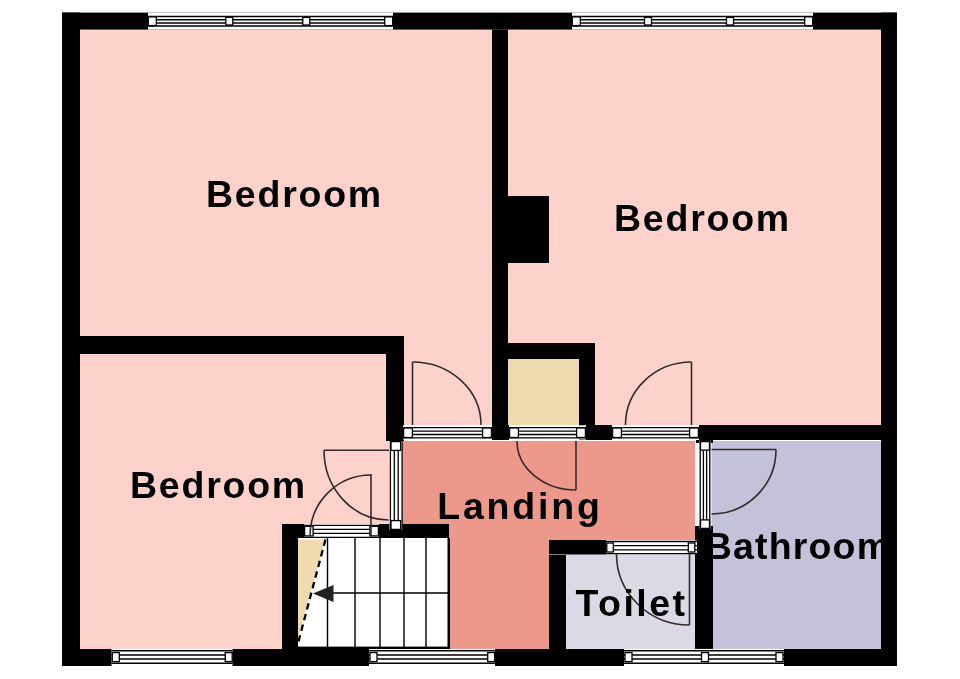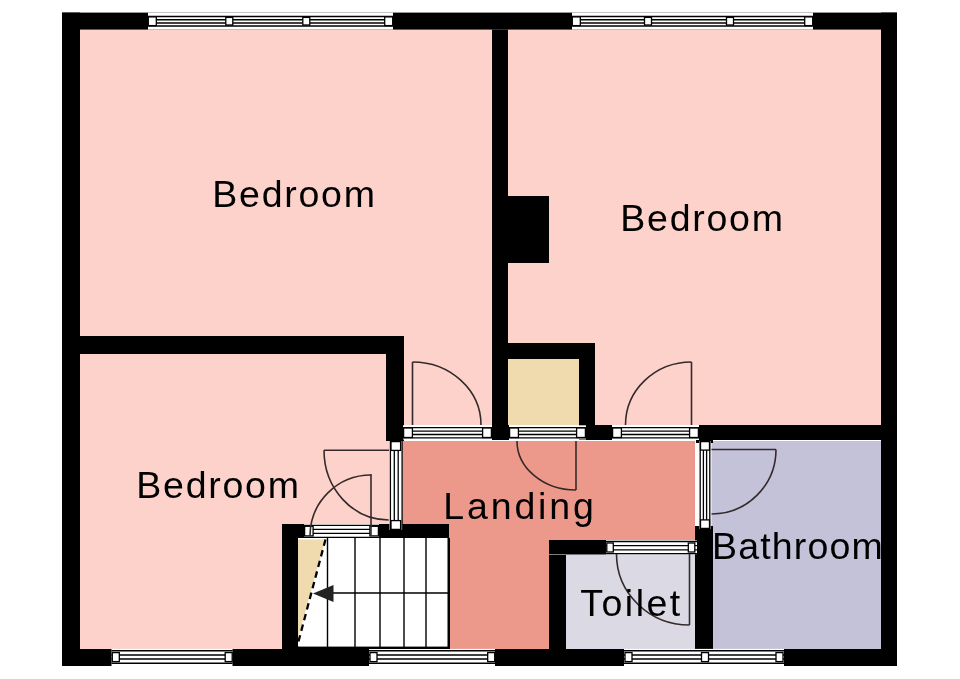--- a/index.html
+++ b/index.html
@@ -1,16 +1,16 @@
 <!DOCTYPE html>
 <html><head>
 <meta charset="utf-8">
 <style>
   html,body{margin:0;padding:0;background:#ffffff;}
-  #plan{position:relative;width:816px;height:679px;background:#ffffff;font-family:"Liberation Sans", sans-serif;}
+  #plan{position:relative;width:816px;height:679px;background:#ffffff;font-family:"Liberation Sans", sans-serif;font-weight:bold;}
   svg{display:block;}
   text{font-family:"Liberation Sans", sans-serif;fill:#000000;}
 </style>
 </head>
 <body>
 <div id="plan">
 <svg width="960" height="679" viewBox="0 0 960 679">
 
   <rect x="0" y="0" width="960" height="679" fill="#ffffff"></rect>
 

